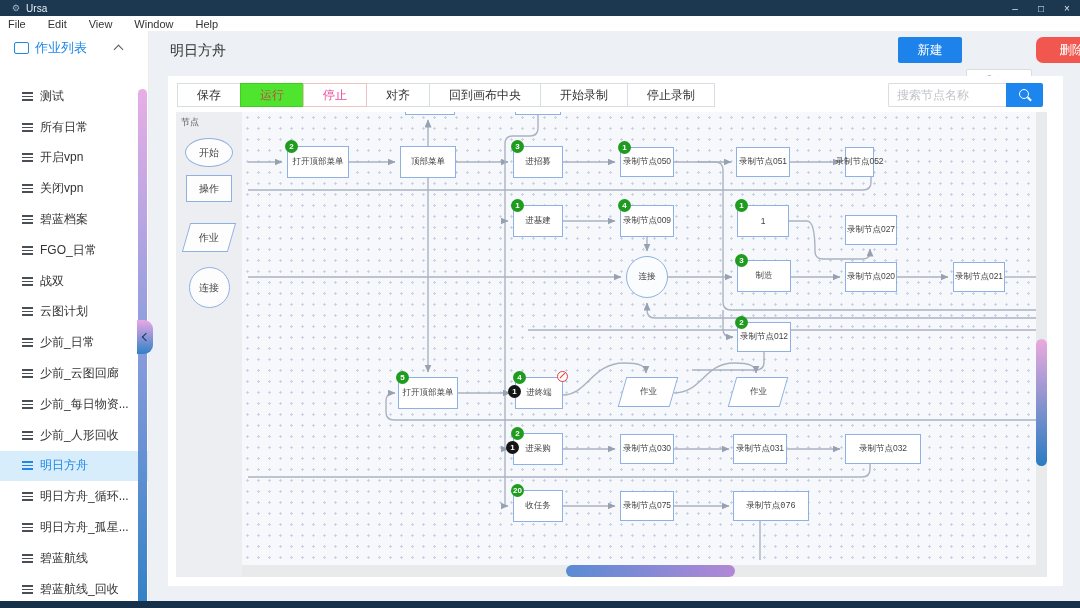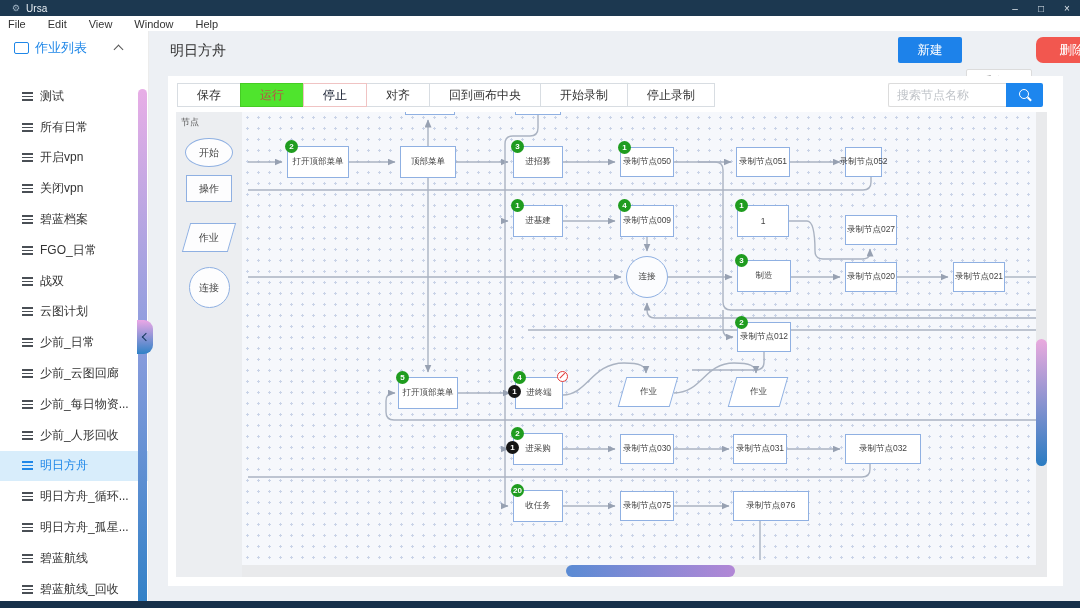--- a/index.html
+++ b/index.html
@@ -41,21 +41,21 @@
   .hbtn.primary{width:64px;background:#1d82ea;color:#fff;}
   .hbtn.plain{width:66px;background:#fff;color:#444;border-color:#dcdcdc;margin-top:32px;}
   .hbtn.danger{width:72px;background:#f2574f;color:#fff;border-radius:7px;}
   
   .card{position:absolute;left:168px;top:76px;width:895px;height:510px;background:#fff;}
   
   .toolbar{position:absolute;left:178px;top:83px;display:flex;}
   .tbtn{height:24px;padding:0 19px;background:#fff;border:1px solid #d8dde2;font-size:12px;color:#333;
         font-family:inherit;cursor:pointer;margin-left:-1px;display:flex;align-items:center;white-space:nowrap;}
   .tbtn.run{background:#4fe42d;border-color:#45cc24;color:#c14848;}
-  .tbtn.stop{color:#0f172a;border-color:#f0c3c3;position:relative;z-index:1;}
+  .tbtn.stop{color:#ec4899;border-color:#f0c3c3;position:relative;z-index:1;}
   .searchbox{position:absolute;left:888px;top:83px;display:flex;}
   .searchbox input{width:118px;height:24px;border:1px solid #dcdcdc;border-right:none;box-sizing:border-box;
                    font-size:12px;padding:0 8px;font-family:inherit;color:#333;outline:none;border-radius:2px 0 0 2px;}
   .searchbox input::placeholder{color:#c0c4c9;}
   .sbtn{width:37px;height:24px;background:#1d86ee;border:none;border-radius:0 2px 2px 0;cursor:pointer;
         display:flex;align-items:center;justify-content:center;}
   .mag{width:8px;height:8px;border:1.6px solid #fff;border-radius:50%;position:relative;margin:-2px 0 0 -2px;}
   .mag::after{content:"";position:absolute;width:5px;height:1.6px;background:#fff;transform:rotate(45deg);right:-4px;bottom:-2px;}
   
   .palette{position:absolute;left:176px;top:112px;width:66px;height:465px;background:#eceef1;box-sizing:border-box;padding-top:4px;}
@@ -316,21 +316,21 @@
           <span class="nlabel">进招募</span>
           <span class="badge green">3</span>
         </div>
         <div class="node " style="left: 378px; top: 35px; width: 54px; height: 30px;">
           <span class="nlabel">录制节点050</span>
           <span class="badge green">1</span>
         </div>
         <div class="node " style="left: 494px; top: 35px; width: 54px; height: 30px;">
           <span class="nlabel">录制节点051</span>
         </div>
-        <div class="node " style="left: 603px; top: 35px; width: 37px; height: 30px;">
+        <div class="node " style="left: 603px; top: 35px; width: 29px; height: 30px;">
           <span class="nlabel">录制节点052</span>
         </div>
         <div class="node " style="left: 271px; top: 93px; width: 50px; height: 32px;">
           <span class="nlabel">进基建</span>
           <span class="badge green">1</span>
         </div>
         <div class="node " style="left: 378px; top: 93px; width: 54px; height: 32px;">
           <span class="nlabel">录制节点009</span>
           <span class="badge green">4</span>
         </div>

